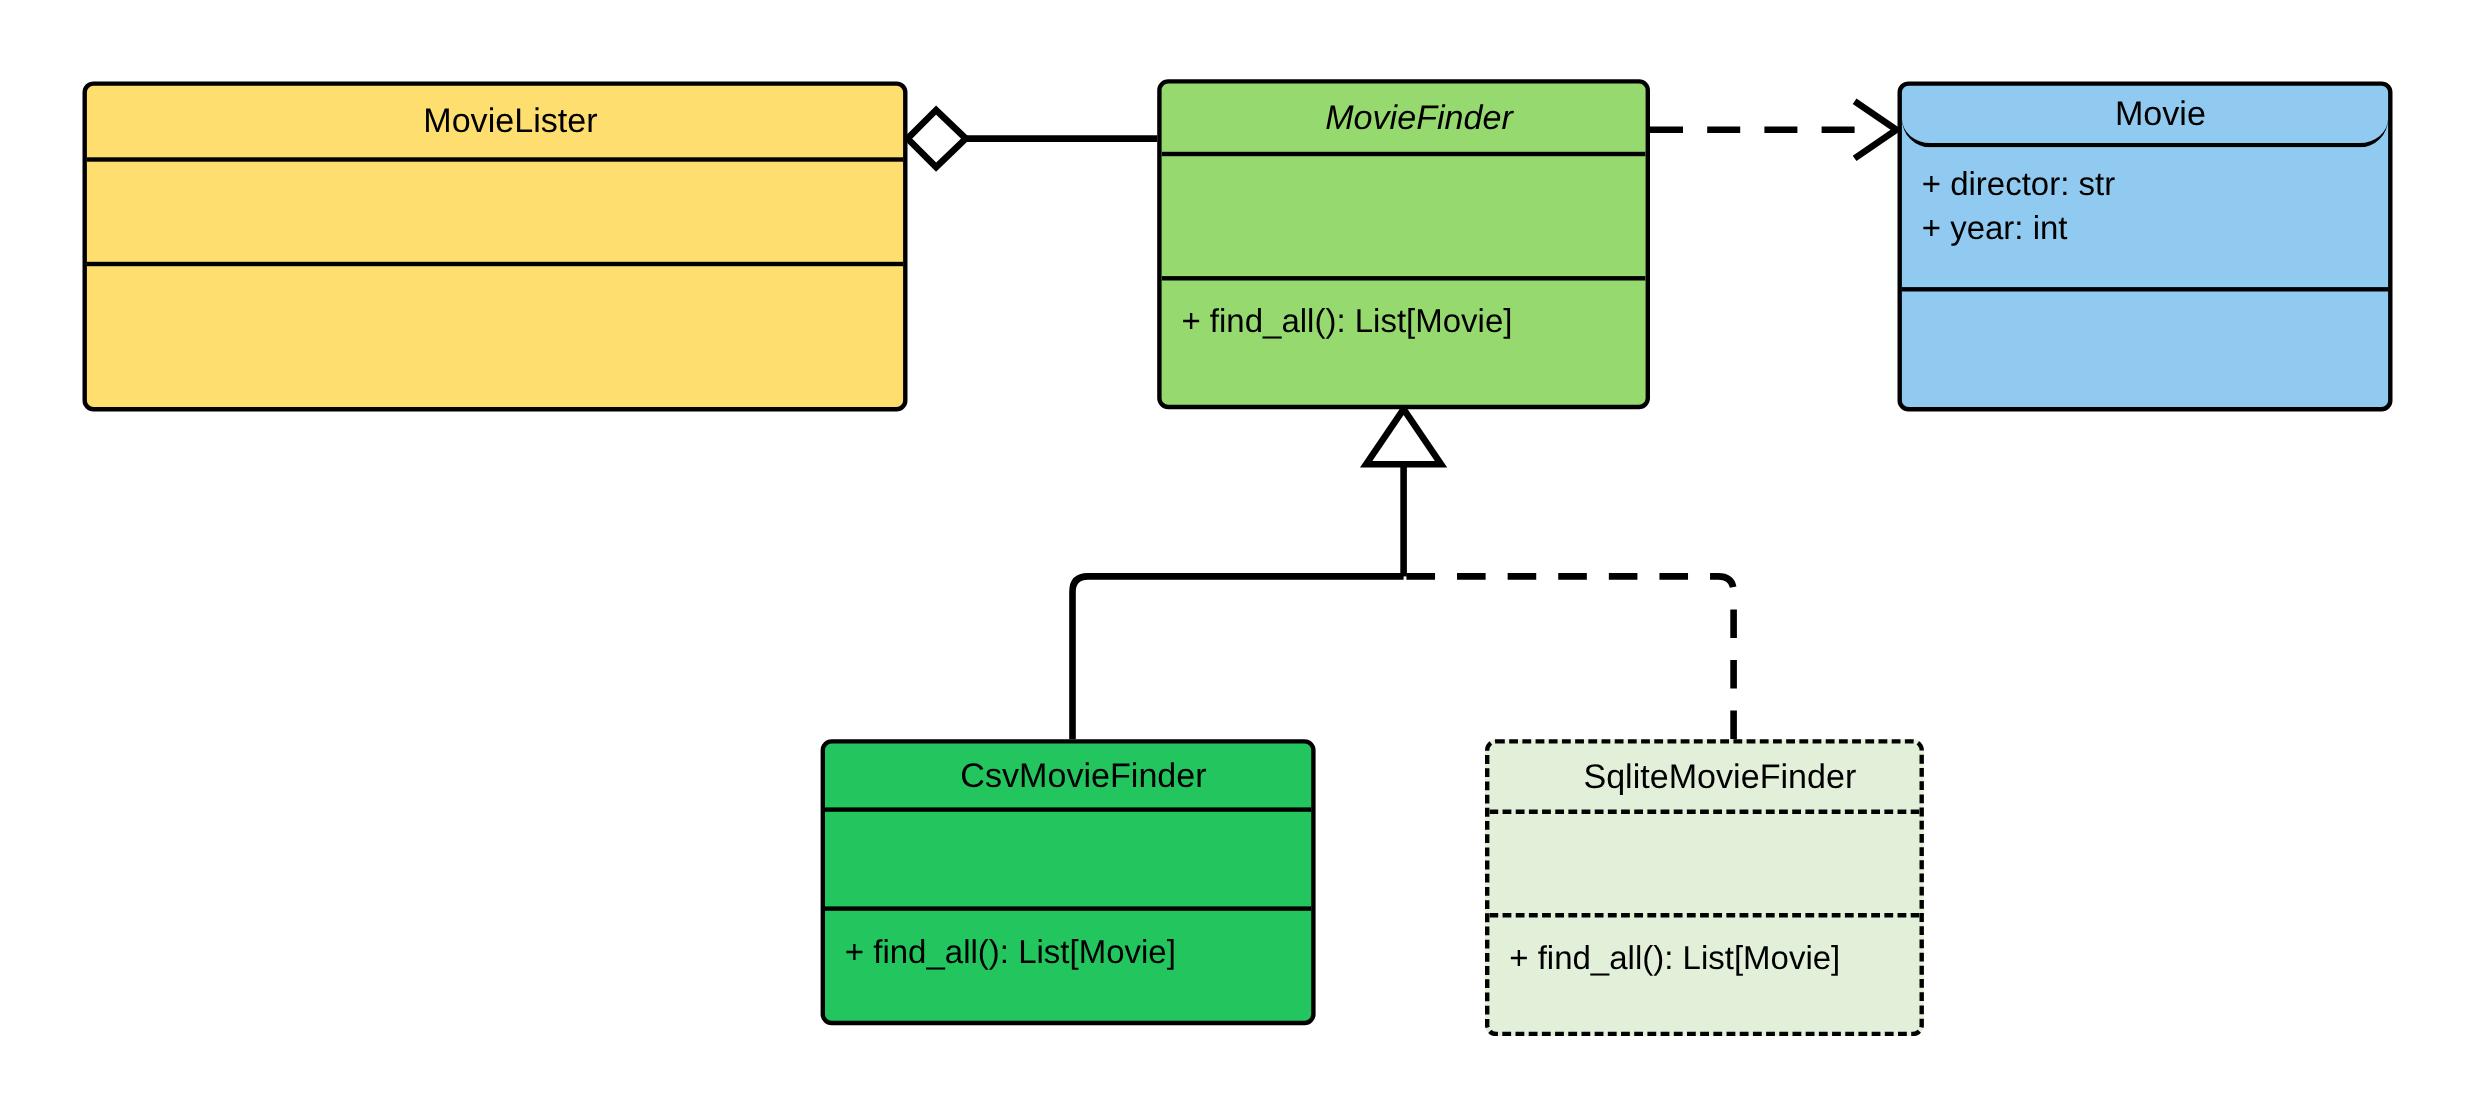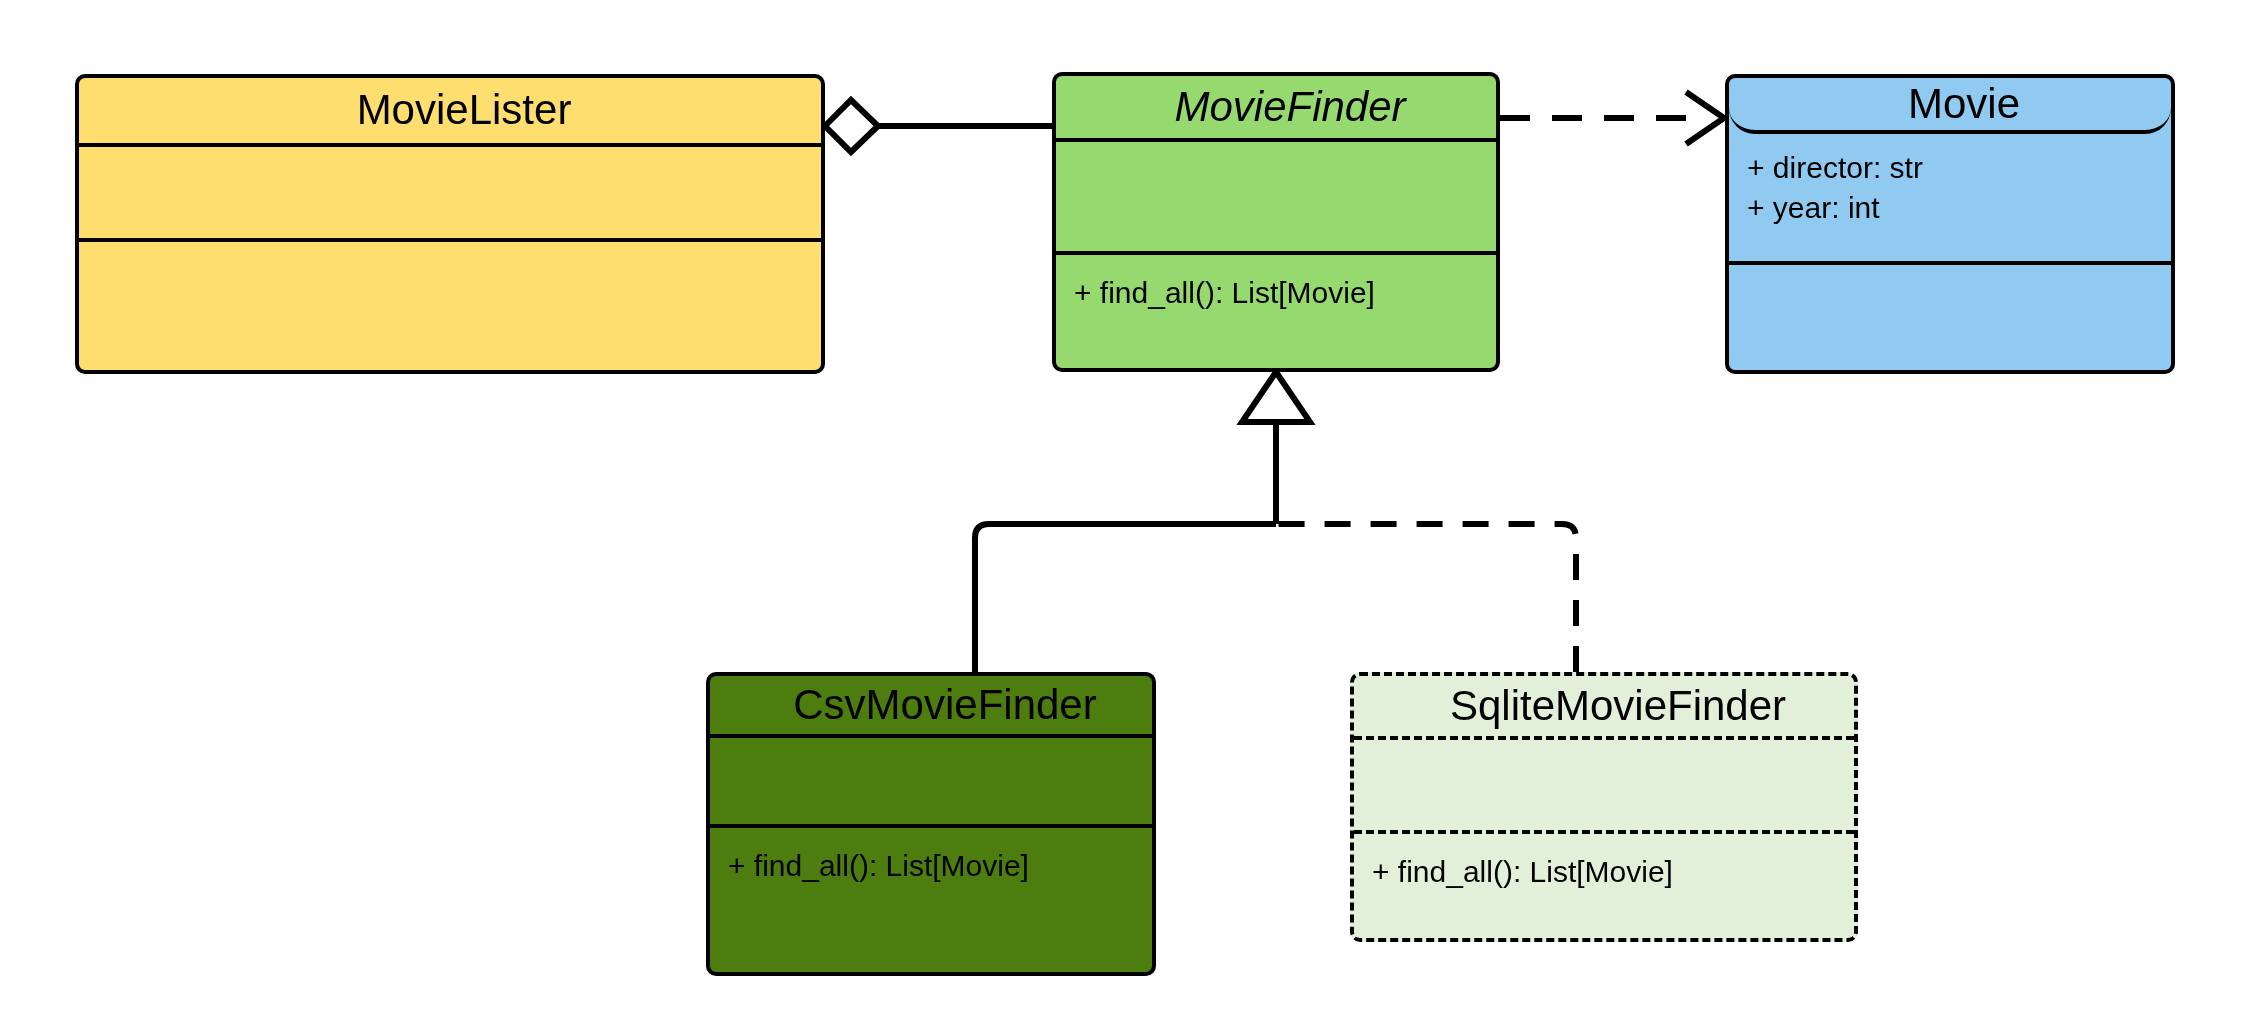--- a/index.html
+++ b/index.html
@@ -59,21 +59,21 @@
     padding: 14px 18px 0 18px;
   }
   .compartment.method-comp {
     padding: 18px 18px 0 18px;
   }
   .dashed .compartment.title-comp,
   .dashed .compartment.attr-comp {
     border-bottom-style: dashed;
   }
   .class-name {
-    font-size: 42px;
+    font-size: 31px;
     color: #000000;
     line-height: 1.1;
     white-space: nowrap;
     margin-left: 28px;
   }
   .member {
     font-size: 30px;
     color: #000000;
     line-height: 1.33;
     white-space: nowrap;
@@ -91,27 +91,27 @@
   }
   #class-moviefinder .title-comp { height: 66px; font-style: italic; }
   #class-moviefinder .attr-comp  { height: 113px; }
   #class-movie {
     left: 1725px; top: 74px; width: 450px; height: 300px;
     background: #90CAF0;
   }
   #class-movie .title-comp { height: 56px; border-radius: 26px; }
   #class-movie .attr-comp  { height: 131px; }
   #class-csvmoviefinder {
-    left: 706px; top: 672px; width: 450px; height: 304px;
-    background: #4d7c0f;
+    left: 746px; top: 672px; width: 450px; height: 260px;
+    background: #22c55e;
   }
   #class-csvmoviefinder .title-comp { height: 62px; }
   #class-csvmoviefinder .attr-comp  { height: 90px; }
   #class-sqlitemoviefinder {
-    left: 1350px; top: 672px; width: 508px; height: 270px;
+    left: 1350px; top: 672px; width: 399px; height: 270px;
     background: #E2F0D9;
   }
   #class-sqlitemoviefinder .title-comp { height: 64px; }
   #class-sqlitemoviefinder .attr-comp  { height: 94px; }
 </style>
 </head>
 <body>
 
 <div id="diagram-canvas">
 

